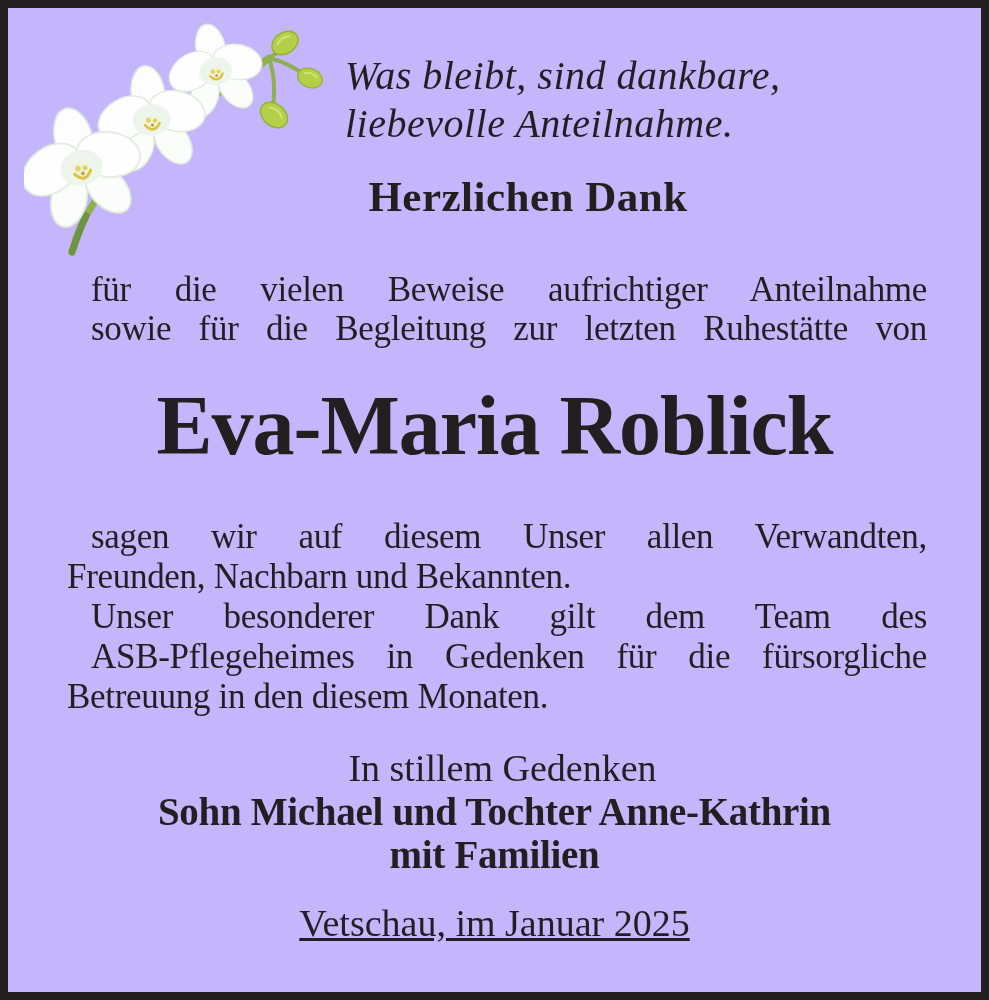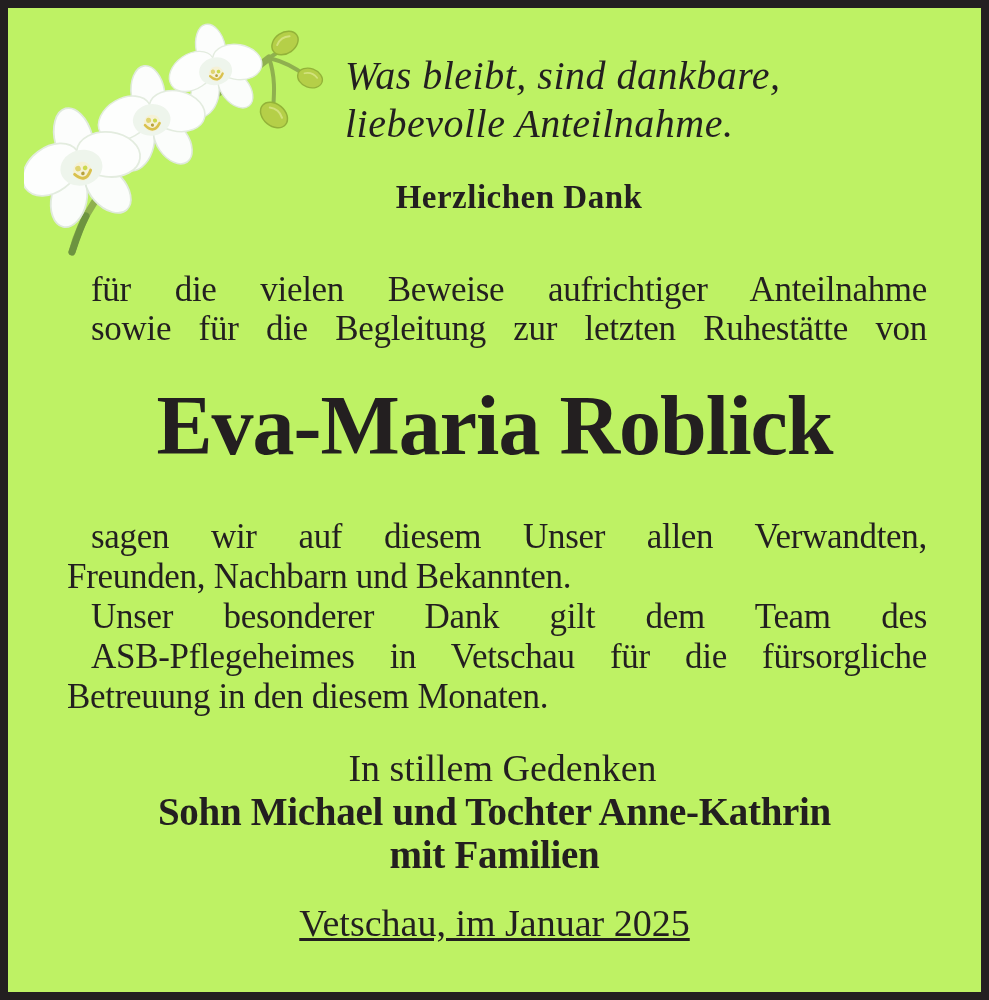--- a/index.html
+++ b/index.html
@@ -5,21 +5,21 @@
   html, body {
     margin: 0;
     padding: 0;
     background: #ffffff;
   }
   .page {
     position: relative;
     width: 989px;
     height: 1000px;
     box-sizing: border-box;
-    background: #bef264;
+    background: #c4b5fd;
     border: 8px solid #231f20;
     overflow: hidden;
     color: #231f20;
     font-family: "Liberation Serif", "DejaVu Serif", serif;
   }
   .orchid {
     position: absolute;
     left: 16px;
     top: 4px;
     width: 312px;
@@ -30,28 +30,28 @@
     left: 337px;
     top: 44px;
     font-style: italic;
     font-size: 40px;
     line-height: 48px;
     letter-spacing: 0.5px;
     white-space: nowrap;
   }
   .heading {
     position: absolute;
-    left: 0;
+    left: 9px;
     top: 164px;
     width: 100%;
     box-sizing: border-box;
     padding-left: 49px;
     text-align: center;
     font-weight: bold;
-    font-size: 33px;
+    font-size: 43px;
     line-height: 50px;
     letter-spacing: 0.5px;
   }
   .para {
     position: absolute;
     left: 59px;
     width: 860px;
     font-size: 35px;
     letter-spacing: -0.3px;
   }
@@ -165,21 +165,21 @@
     <div class="line-just">für die vielen Beweise aufrichtiger Anteilnahme</div>
     <div class="line-just">sowie für die Begleitung zur letzten Ruhestätte von</div>
   </div>
 
   <div class="deceased-name">Eva-Maria Roblick</div>
 
   <div class="para thanks">
     <div class="line-just">sagen wir auf diesem Unser allen Verwandten,</div>
     <div class="line-left">Freunden, Nachbarn und Bekannten.</div>
     <div class="line-just">Unser besonderer Dank gilt dem Team des</div>
-    <div class="line-just">ASB-Pflegeheimes in Vetschau für die fürsorgliche</div>
+    <div class="line-just">ASB-Pflegeheimes in Gedenken für die fürsorgliche</div>
     <div class="line-left">Betreuung in den diesem Monaten.</div>
   </div>
 
   <div class="closing">In stillem Gedenken</div>
 
   <div class="mourners">
     <div>Sohn Michael und Tochter Anne-Kathrin</div>
     <div>mit Familien</div>
   </div>
 

